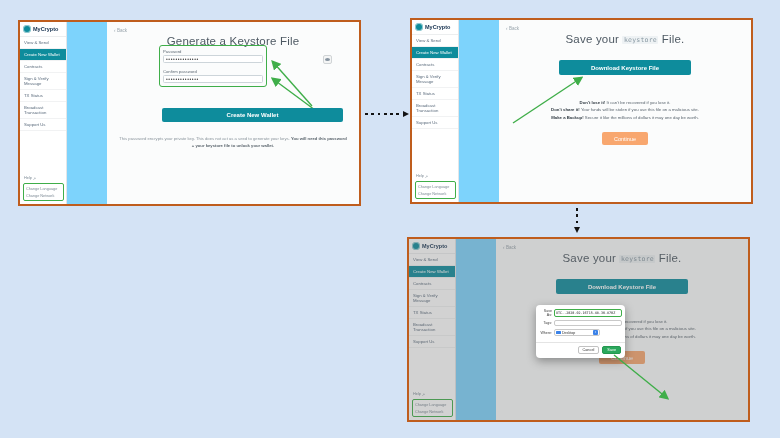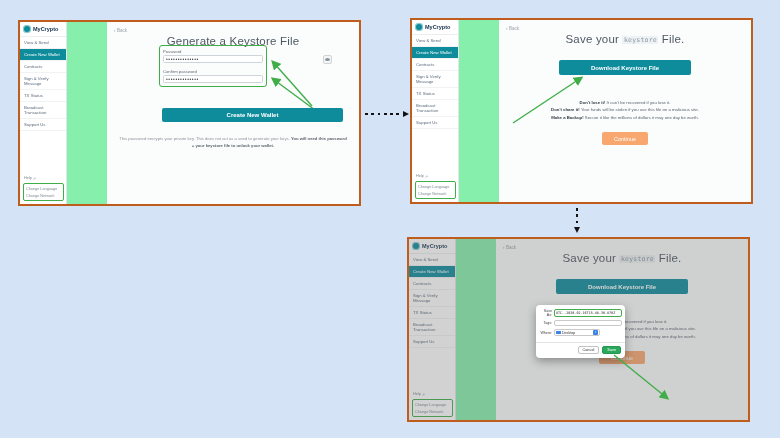--- a/index.html
+++ b/index.html
@@ -1,20 +1,20 @@
 <!DOCTYPE html>
 <html style="--background: #d4e3f5; --frame-border: #bf5d1d; --brand-teal: #0e8c9c; --brand-navy: #15314f; --annotation-green: #3fae49; --continue-orange: #f8a76f; --save-green: #2aa85c; --dialog-blue: #3b82e8;"><head>
 <meta charset="utf-8">
 <style>
   * { margin:0; padding:0; box-sizing:border-box; }
   body { font-family:"Liberation Sans", sans-serif; background:#fff; }
   .canvas { position:relative; width:780px; height:438px; background:var(--background,#d4e3f5); overflow:hidden; }
 
   
-  .shot { position:absolute; display:flex; background:#86efac; border:2px solid var(--frame-border,#bf5d1d);gap:40px; }
+  .shot { position:absolute; display:flex; background:#7dd3fc; border:2px solid var(--frame-border,#bf5d1d);gap:40px; }
   .shot1 { left:18px; top:20px;  width:343px; height:186px; }
   .shot2 { left:410px; top:18px; width:343px; height:186px; }
   .shot3 { left:407px; top:237px; width:343px; height:185px; }
 
   
   .sidebar { width:47px; min-width:47px; border-right:1px solid #e3e6e8; display:flex; flex-direction:column; background:#fff; }
   .logo-row { display:flex; align-items:center; gap:2px; padding:3px 2px 3px 3px; border-bottom:1px solid #eceeef; }
   .logo-circle { width:8px; height:8px; border-radius:50%; background:var(--brand-teal,#0e8c9c); box-shadow:inset 0 0 0 1px rgba(255,255,255,.55); }
   .brand { font-size:5.5px; font-weight:700; color:var(--brand-navy,#15314f); }
   .side-item { font-size:4.3px; color:#5b6b7c; padding:3px 2px 3px 4px; border-bottom:1px solid #f1f2f3; cursor:default; }

